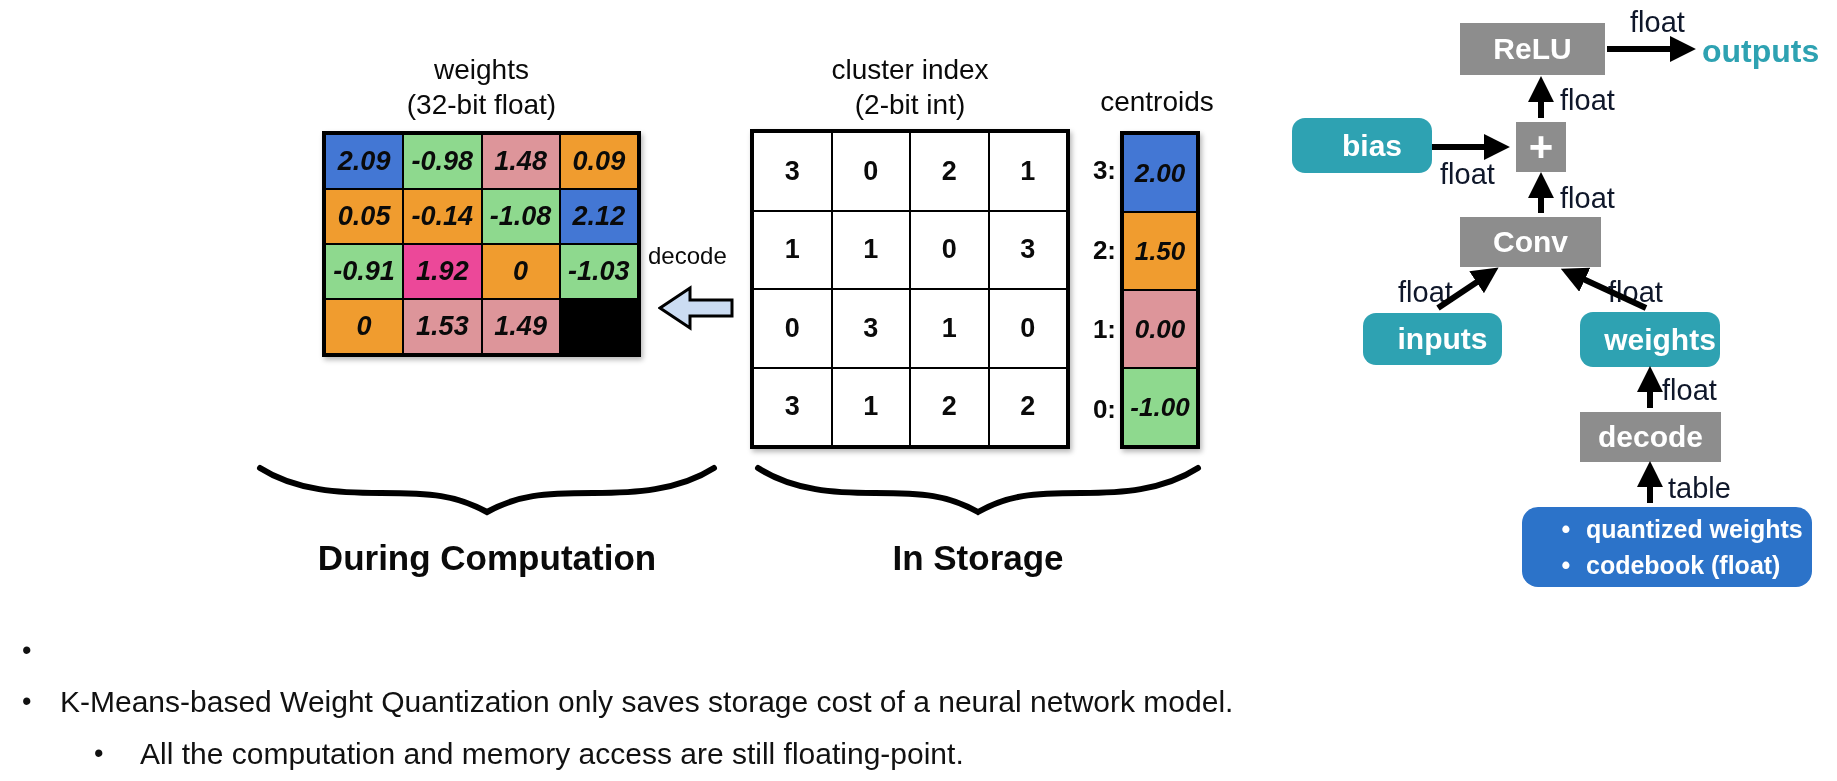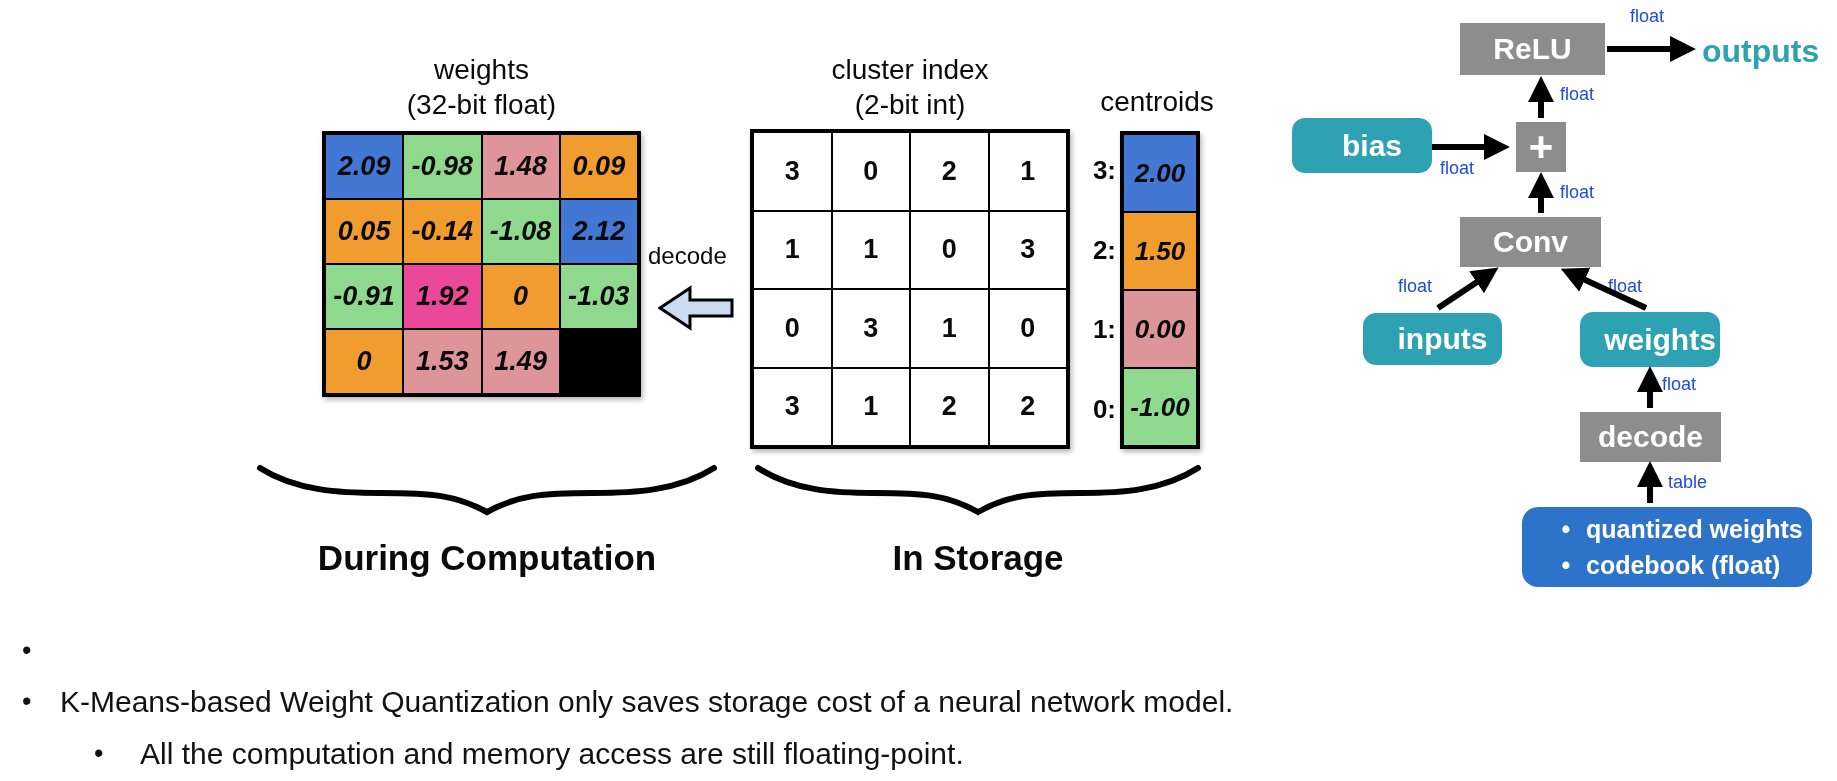--- a/index.html
+++ b/index.html
@@ -83,21 +83,21 @@
   }
   .storage-line { display: flex; }
   .storage-line .dot { flex: 0 0 40px; text-align: center; }
   .outputs-label {
     position: absolute;
     font-size: 32px; font-weight: bold;
     white-space: nowrap;
   }
   .elabel {
     position: absolute;
-    font-size: 18px; color: #1d4ed8;
+    font-size: 29px; color: #0f172a;
     white-space: nowrap;
   }
   .flow-arrows { position: absolute; pointer-events: none; }
   .bullets { position: absolute; left: 22px; top: 632px; width: 1620px; }
   .bullet-row {
     display: flex; align-items: flex-start;
     font-size: 30px; color: #111;
     margin-bottom: 15px;
     line-height: 1.25;
   }
@@ -108,21 +108,21 @@
 </style>
 </head>
 <body>
 
 <div class="canvas">
 
   <div class="grid-title" style="left:322px; top:52px; width:319px;">
     <div>weights</div>
     <div>(32-bit float)</div>
   </div>
-  <div class="mgrid" style="left:322px; top:131px; width:319px; height:266px;" id="weights-grid">
+  <div class="mgrid" style="left:322px; top:131px; width:319px; height:226px;" id="weights-grid">
       <div class="cell wcell" style="background: rgb(67, 119, 212);">2.09</div>
       <div class="cell wcell" style="background: rgb(142, 217, 142);">-0.98</div>
       <div class="cell wcell" style="background: rgb(221, 149, 154);">1.48</div>
       <div class="cell wcell" style="background: rgb(240, 156, 47);">0.09</div>
       <div class="cell wcell" style="background: rgb(240, 156, 47);">0.05</div>
       <div class="cell wcell" style="background: rgb(240, 156, 47);">-0.14</div>
       <div class="cell wcell" style="background: rgb(142, 217, 142);">-1.08</div>
       <div class="cell wcell" style="background: rgb(67, 119, 212);">2.12</div>
       <div class="cell wcell" style="background: rgb(142, 217, 142);">-0.91</div>
       <div class="cell wcell" style="background: #ec4899;">1.92</div>

